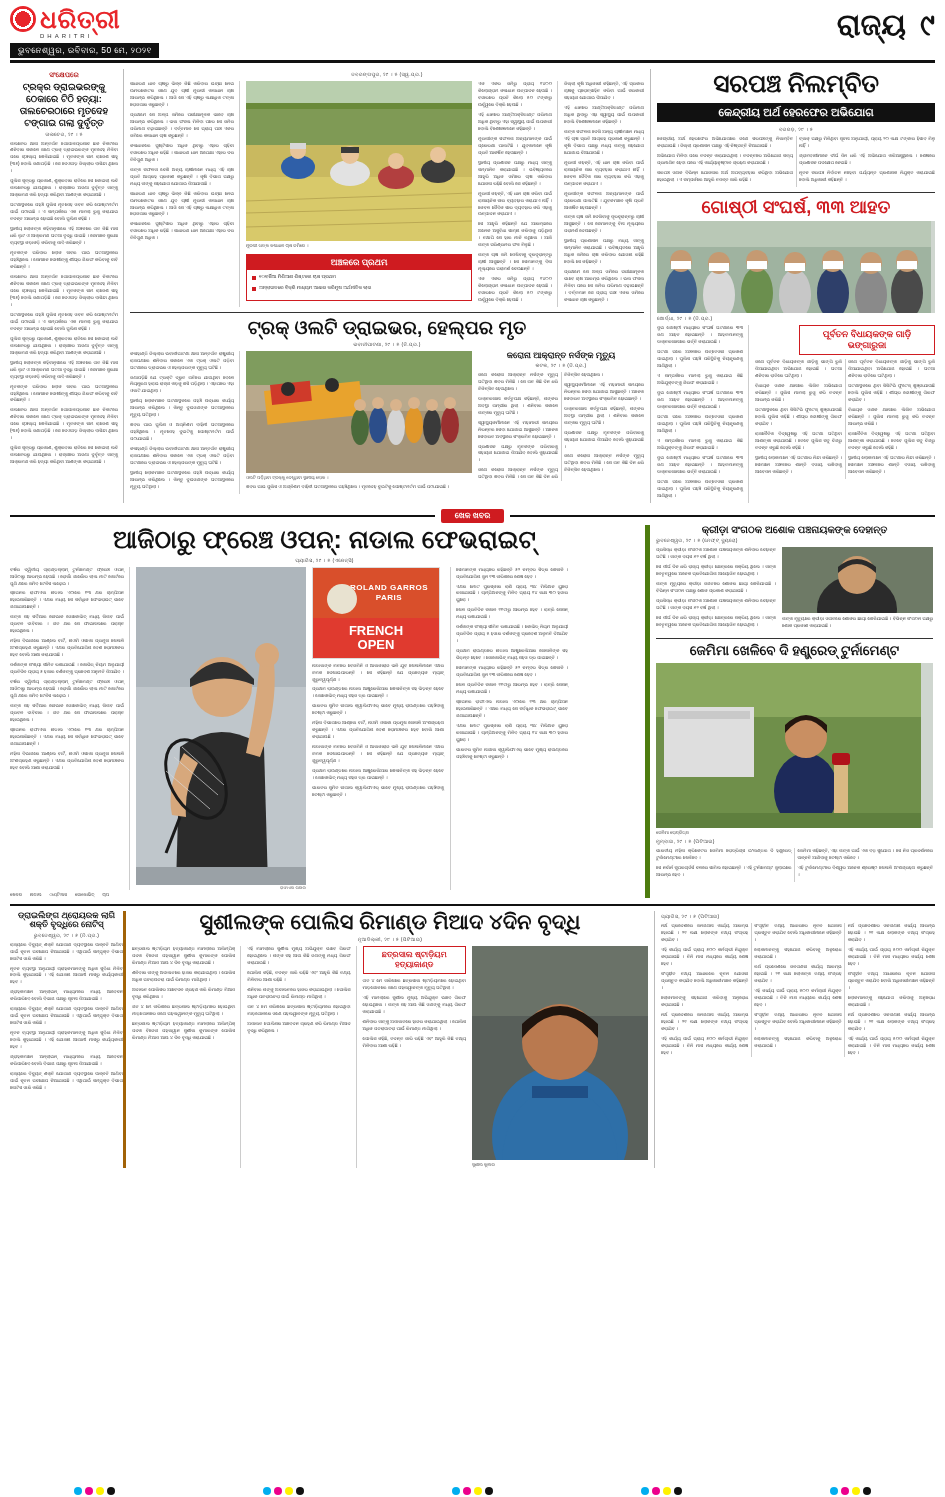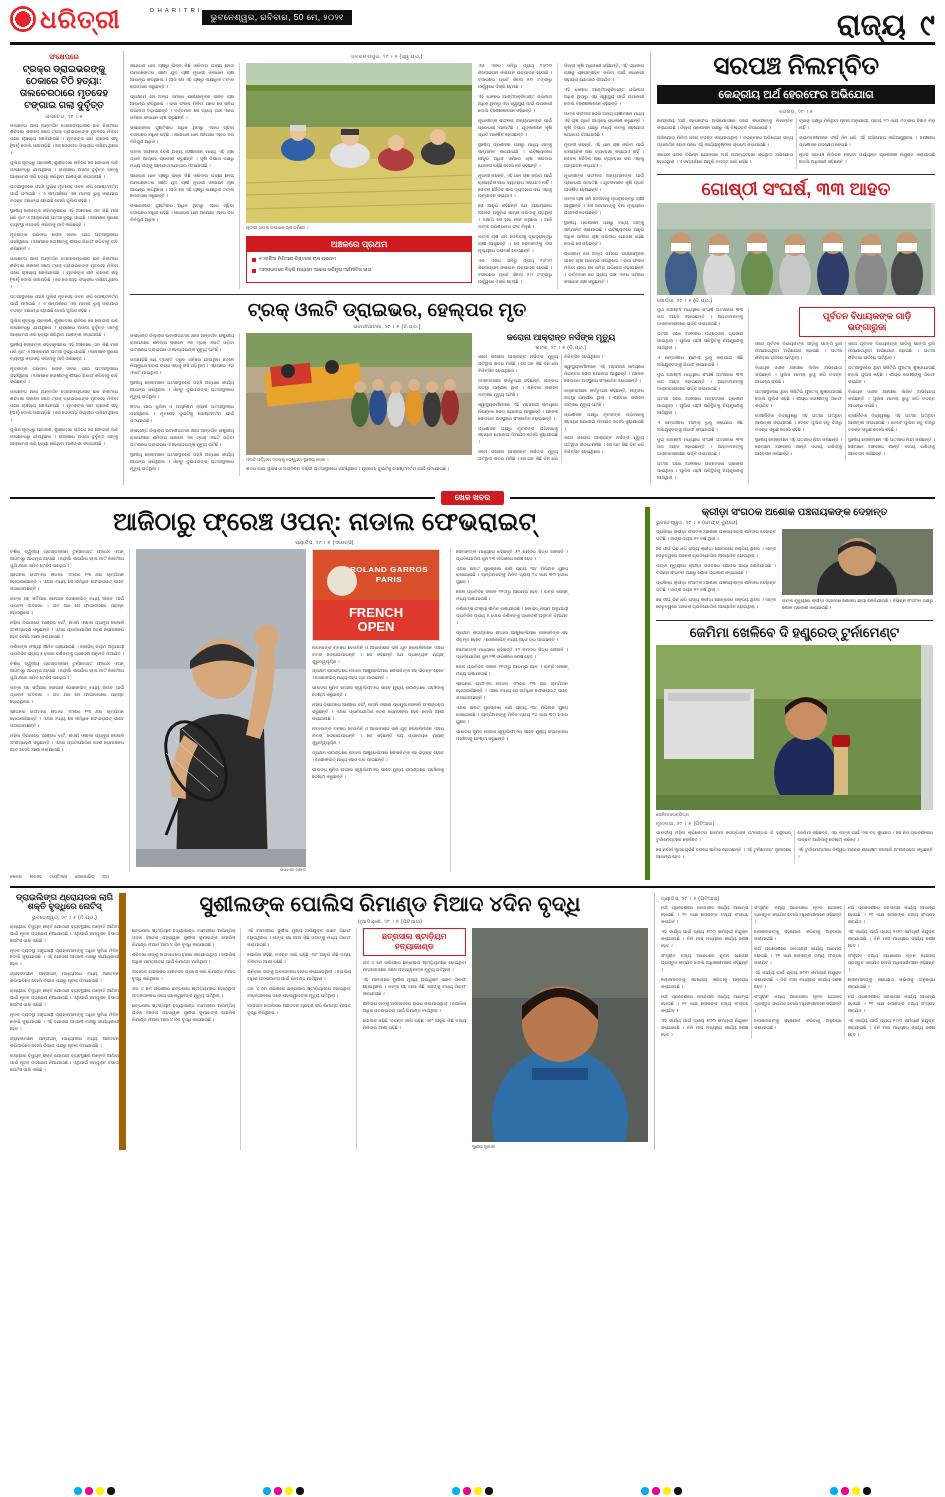--- a/index.html
+++ b/index.html
@@ -10,21 +10,21 @@
     background: #ffffff;
     font-family: "Liberation Sans", sans-serif;
     color: #111;
     overflow: hidden;
     position: relative;
   }
   .page { width:945px; height:1497px; position:relative; padding: 6px 10px 0 10px; }
 
   
   .masthead { display:flex; align-items:flex-start; justify-content:space-between; border-bottom:3px solid #111; padding-bottom:2px; }
-  .logo-block { display:flex; flex-direction:row; align-items:flex-start; }
+  .logo-block { display:flex; flex-direction:column; align-items:flex-start; }
   .logo-row { display:flex; align-items:center; gap:4px; }
   .logo-mark {
     width:26px; height:26px; border-radius:50%;
     background: radial-gradient(circle at 50% 50%, #e8252a 0 42%, #ffffff 43% 55%, #e8252a 56% 100%);
     display:inline-block;
   }
   .logo-text { font-size:25px; font-weight:bold; color:#e8252a; letter-spacing:0.5px; line-height:1; font-family:"DejaVu Sans", sans-serif;}
   .logo-sub { font-size:6px; letter-spacing:3px; color:#333; margin-left:30px; margin-top:1px; }
   .dateline { margin-top:4px; background:#111; color:#fff; font-size:8.5px; padding:2px 8px; letter-spacing:0.4px;}
   .section-title { font-size:30px; font-weight:bold; color:#111; line-height:1; display:flex; align-items:center; gap:14px; padding-top:4px;}
@@ -524,21 +524,21 @@
         <p>ସେ ନର୍ଦାର୍ନ ସୁପରଚାର୍ଜର୍ସ ଦଳରେ ସାମିଲ ହୋଇଛନ୍ତି । ଏହି ଟୁର୍ନାମେଣ୍ଟ ଜୁଲାଇରେ ଆରମ୍ଭ ହେବ ।</p>
         <p>ଜେମିମା କହିଛନ୍ତି, ଏହା ତାଙ୍କ ପାଇଁ ଏକ ବଡ଼ ସୁଯୋଗ । ସେ ନିଜ ପ୍ରଦର୍ଶନରେ ଉନ୍ନତି ଆଣିବାକୁ ଚେଷ୍ଟା କରିବେ ।</p>
         <p>ଏହି ଟୁର୍ନାମେଣ୍ଟରେ ବିଶ୍ୱର ଅନେକ ଶ୍ରେଷ୍ଠ ଖେଳାଳି ଅଂଶଗ୍ରହଣ କରୁଛନ୍ତି ।</p>
       </div>
     </div>
   </div>
 
   <div class="hrule-thick"></div>
   <div style="display:flex; gap:6px;">
 
-    <div style="width:118px; border-right:7px solid #a16207; ">
+    <div style="width:118px; border-right:3px solid #a16207; ">
       <div class="headline" style="font-size:8.5px; text-align:center;">ଡ୍ରାଇଲିଙ୍ଗ ଥ୍ରୋୟରକ ଲାଗି ଶକ୍ତି ବୃଦ୍ଧିରେ ନୋଟିସ୍</div>
       <div class="byline">ଭୁବନେଶ୍ୱର, ୨୯ । ୫ (ନି.ପ୍ର.)</div>
       <div class="tiny">
         <p>ରାଜ୍ୟରେ ବିଦ୍ୟୁତ୍ ଶକ୍ତି ଯୋଗାଣ ବ୍ୟବସ୍ଥାରେ ଉନ୍ନତି ଆଣିବା ପାଇଁ ନୂତନ ପଦକ୍ଷେପ ନିଆଯାଇଛି । ଏଥିପାଇଁ ସମ୍ପୃକ୍ତ ବିଭାଗ ନୋଟିସ ଜାରି କରିଛି ।</p>
         <p>ନୂତନ ବ୍ୟବସ୍ଥା ଅନୁଯାୟୀ ଗ୍ରାହକମାନଙ୍କୁ ଅଧିକ ସୁବିଧା ମିଳିବ ବୋଲି କୁହାଯାଇଛି । ଏହି ଯୋଜନା ଆଗାମୀ ମାସରୁ କାର୍ଯ୍ୟକାରୀ ହେବ ।</p>
         <p>ଗ୍ରାହକମାନେ ଅନ୍‌ଲାଇନ୍ ମାଧ୍ୟମରେ ମଧ୍ୟ ଆବେଦନ କରିପାରିବେ ବୋଲି ବିଭାଗ ପକ୍ଷରୁ ସୂଚନା ଦିଆଯାଇଛି ।</p>
         <p>ରାଜ୍ୟରେ ବିଦ୍ୟୁତ୍ ଶକ୍ତି ଯୋଗାଣ ବ୍ୟବସ୍ଥାରେ ଉନ୍ନତି ଆଣିବା ପାଇଁ ନୂତନ ପଦକ୍ଷେପ ନିଆଯାଇଛି । ଏଥିପାଇଁ ସମ୍ପୃକ୍ତ ବିଭାଗ ନୋଟିସ ଜାରି କରିଛି ।</p>
         <p>ନୂତନ ବ୍ୟବସ୍ଥା ଅନୁଯାୟୀ ଗ୍ରାହକମାନଙ୍କୁ ଅଧିକ ସୁବିଧା ମିଳିବ ବୋଲି କୁହାଯାଇଛି । ଏହି ଯୋଜନା ଆଗାମୀ ମାସରୁ କାର୍ଯ୍ୟକାରୀ ହେବ ।</p>
         <p>ଗ୍ରାହକମାନେ ଅନ୍‌ଲାଇନ୍ ମାଧ୍ୟମରେ ମଧ୍ୟ ଆବେଦନ କରିପାରିବେ ବୋଲି ବିଭାଗ ପକ୍ଷରୁ ସୂଚନା ଦିଆଯାଇଛି ।</p>
         <p>ରାଜ୍ୟରେ ବିଦ୍ୟୁତ୍ ଶକ୍ତି ଯୋଗାଣ ବ୍ୟବସ୍ଥାରେ ଉନ୍ନତି ଆଣିବା ପାଇଁ ନୂତନ ପଦକ୍ଷେପ ନିଆଯାଇଛି । ଏଥିପାଇଁ ସମ୍ପୃକ୍ତ ବିଭାଗ ନୋଟିସ ଜାରି କରିଛି ।</p>

